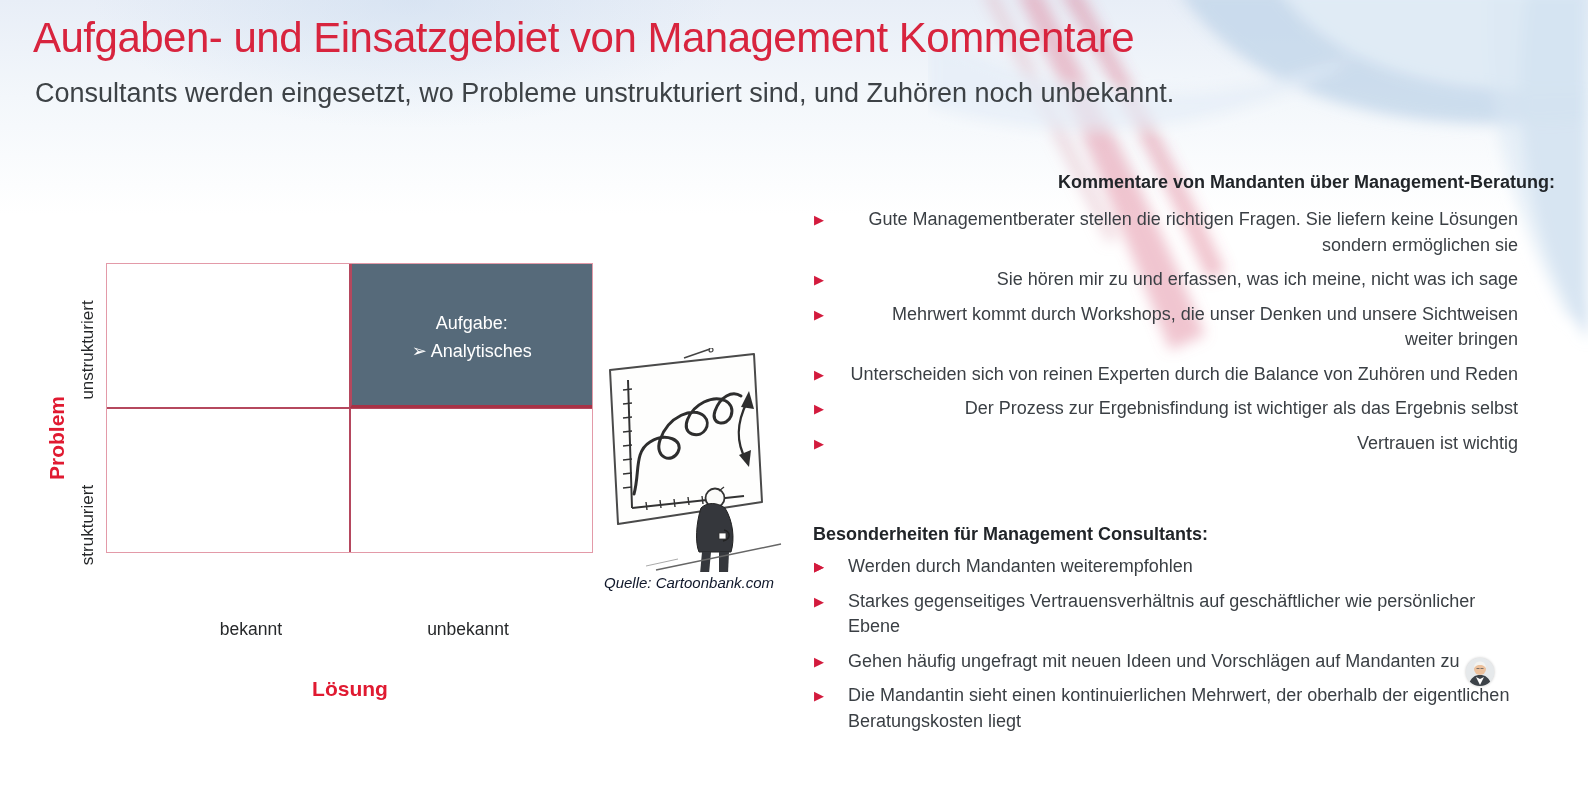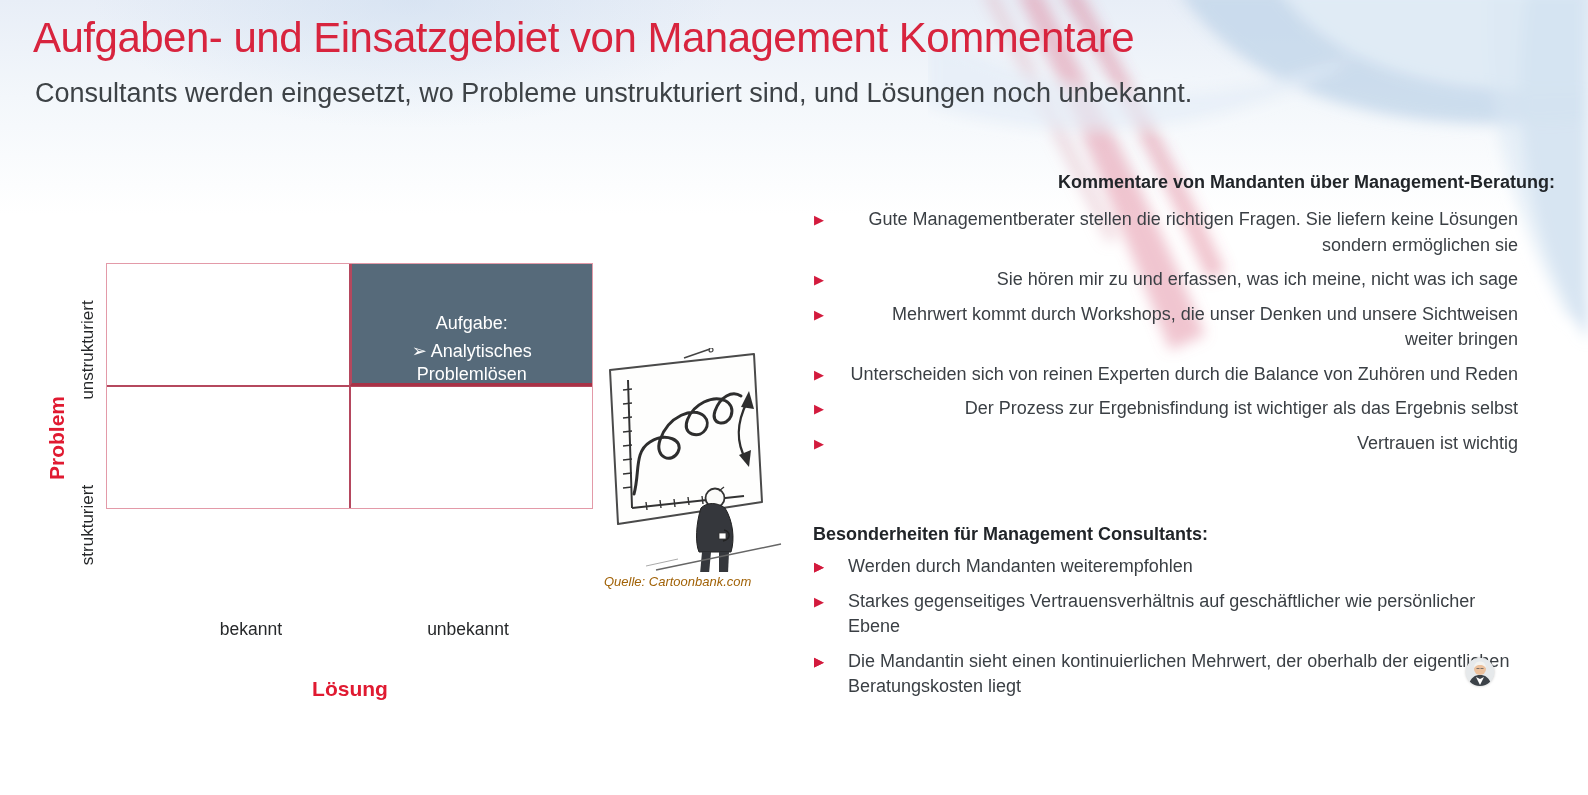--- a/index.html
+++ b/index.html
@@ -13,41 +13,41 @@
   .bg-grad { position:absolute; left:0; top:0; right:0; height:215px;
     background:linear-gradient(180deg,#e8eef7 0%,#f3f7fb 45%,#ffffff 100%); }
   .bg-left-wash { position:absolute; left:90px; top:0; width:640px; height:130px;
     background:radial-gradient(ellipse at 50% 0%, rgba(193,213,236,0.40), transparent 70%); }
   .bg-swirls { position:absolute; top:0; right:0; width:660px; height:440px; }
   
   .title { position:absolute; left:33px; top:14px; font-size:42px; letter-spacing:-0.5px;
     color:#d8243e; white-space:nowrap; }
   .subtitle { position:absolute; left:35px; top:78px; font-size:27px; color:#3d4246; white-space:nowrap; }
   
-  .matrix { position:absolute; left:106px; top:263px; width:487px; height:246px;
+  .matrix { position:absolute; left:106px; top:263px; width:487px; height:290px;
     border:1px solid #e39aa8; background:#fff; }
   .matrix .vline { position:absolute; left:calc(50% - 1px); top:0; bottom:0; width:2px; background:#b5485e; }
   .matrix .hline { position:absolute; top:calc(50% - 1px); left:0; right:0; height:2px; background:#b5485e; }
   .quad { position:absolute; left:50%; top:0; width:50%; height:50%;
     background:#566a7a; border-bottom:3px solid #a83246; border-left:2px solid #b5485e;
     color:#fff; text-align:center; padding-top:48px; }
   .quad-title { font-size:18px; line-height:23px; margin-bottom:5px; }
   .quad-line  { font-size:18px; line-height:23px; }
   .rot { position:absolute; transform:translate(-50%,-50%) rotate(-90deg); white-space:nowrap; }
   .axis-title { font-weight:bold; color:#e01a31; font-size:21px; }
   .y-problem   { left:57px;  top:438px; }
   .y-unstrukt  { left:88px;  top:350px; font-size:17px; color:#26282a; }
   .y-strukt    { left:88px;  top:525px; font-size:17px; color:#26282a; }
   .ctr { position:absolute; transform:translate(-50%,-50%); white-space:nowrap; }
   .x-bekannt   { left:227px; top:629px; font-size:17.5px; color:#26282a;padding-left:48px; }
   .x-unbekannt { left:468px; top:629px; font-size:17.5px; color:#26282a; }
   .x-loesung   { left:350px; top:689px; }
   
   .cartoon { position:absolute; left:598px; top:348px; width:185px; height:224px; }
-  .caption { position:absolute; left:604px; top:574px; font-size:13px; font-style:italic; color:#a16207; }
+  .caption { position:absolute; left:604px; top:574px; font-size:15px; font-style:italic; color:#0f172a; }
   
   .sec { position:absolute; left:813px; width:742px; }
   .sec1 { top:171px;text-align:right; } .sec2 { top:523px; }
   .sec-heading { font-size:18px; line-height:22px; font-weight:bold; color:#212529; }
   .sec1 .sec-heading { margin-bottom:14px; } .sec2 .sec-heading { margin-bottom:6px; }
   .bitem { position:relative; padding-left:35px; max-width:705px;
     font-size:18px; line-height:25.5px; color:#3a3f44; margin-bottom:9px; hyphens:manual; }
   .tri { position:absolute; left:1px; top:4px; font-size:13px; color:#d31a3d; line-height:17px; }
   
   .avatar { position:absolute; left:1466px; top:658px; width:28px; height:28px;
@@ -70,29 +70,28 @@
     <path d="M600,-10 C580,110 598,240 660,340 L660,-10 Z" fill="#cadcee" opacity="0.85"></path>
     <path d="M560,-10 C555,90 575,200 640,320 L660,300 L660,-10 Z" fill="#dbe8f4" opacity="0.6"></path>
     <path d="M112,-10 C160,85 225,205 277,335 L242,350 C190,220 140,95 88,-10 Z" fill="#dd7f96" opacity="0.45"></path>
     <path d="M152,-10 C200,78 252,170 298,272 L280,280 C236,182 190,86 130,-10 Z" fill="#d45672" opacity="0.35"></path>
     <path d="M60,-10 C95,60 135,140 185,240" stroke="#e3b7c4" stroke-width="12" fill="none" opacity="0.5"></path>
     <path d="M0,30 C130,105 270,115 430,55 C310,135 130,148 0,105 Z" fill="#e4edf6" opacity="0.7"></path>
   </g>
 </svg>
 
 <div class="title">Aufgaben- und Einsatzgebiet von Management Kommentare</div>
-<div class="subtitle">Consultants werden eingesetzt, wo Probleme unstrukturiert sind, und Lösungen noch unbekannt.</div>
+<div class="subtitle">Consultants werden eingesetzt, wo Probleme unstrukturiert sind, und Zuhören noch unbekannt.</div>
 
 <div class="matrix">
   <div class="vline"></div>
   <div class="hline"></div>
   <div class="quad">
     <div class="quad-title">Aufgabe:</div>
     <div class="quad-line"><span>➢</span> <span>Analytisches</span></div>
-    <div class="quad-line">Problemlösen</div>
   </div>
 </div>
 <div class="rot axis-title y-problem">Problem</div>
 <div class="rot y-unstrukt">unstrukturiert</div>
 <div class="rot y-strukt">strukturiert</div>
 <div class="ctr x-bekannt">bekannt</div>
 <div class="ctr x-unbekannt">unbekannt</div>
 <div class="ctr axis-title x-loesung">Lösung</div>
 
 <svg class="cartoon" viewBox="0 0 185 224">
@@ -132,21 +131,21 @@
     <div class="bitem"><span class="tri">▶</span><span>Vertrauen ist wichtig</span></div>
   </div>
 </div>
 
 <div class="sec sec2">
   <div class="sec-heading">Besonderheiten für Management Consultants:</div>
   <div>
     <div class="bitem"><span class="tri">▶</span></div>
     <div class="bitem"><span class="tri">▶</span><span>Werden durch Mandanten weiterempfohlen</span></div>
     <div class="bitem"><span class="tri">▶</span><span>Starkes gegenseitiges Vertrauensverhältnis auf geschäftlicher wie persön­licher Ebene</span></div>
-    <div class="bitem"><span class="tri">▶</span></div>
+    <div class="bitem"><span class="tri">▶</span><span>Gehen häufig ungefragt mit neuen Ideen und Vorschlägen auf Mandanten zu</span></div>
     <div class="bitem"><span class="tri">▶</span><span>Die Mandantin sieht einen kontinuierlichen Mehrwert, der oberhalb der eigentlichen Beratungskosten liegt</span></div>
   </div>
 </div>
 
 <div class="avatar">
   <svg viewBox="0 0 28 28" width="28" height="28">
     <rect width="28" height="28" fill="#e6e9eb"></rect>
     <path d="M2,28 C5,19 9,17 14,17 C19,17 23,19 26,28 Z" fill="#3c4248"></path>
     <path d="M10,19 L14,27 L18,19 L14,21 Z" fill="#ffffff"></path>
     <circle cx="14" cy="11" r="6" fill="#ecc19d"></circle>

